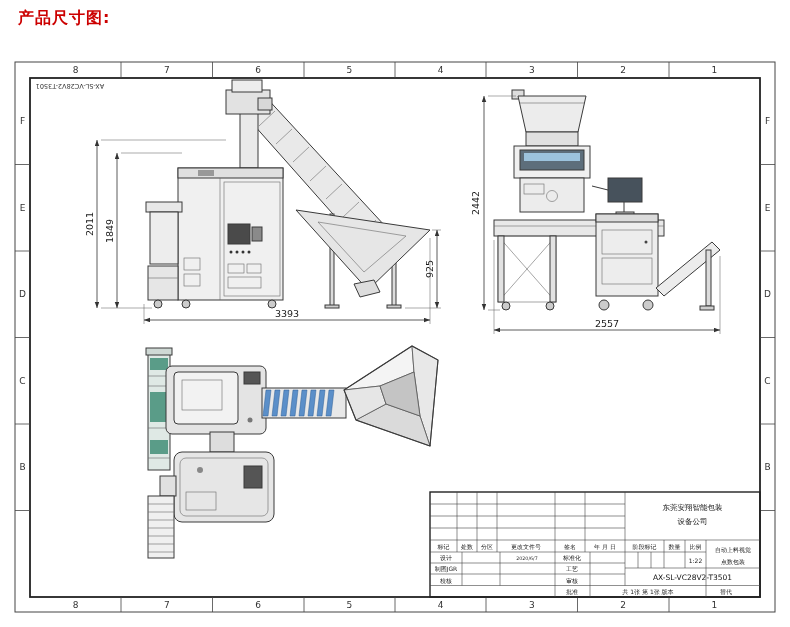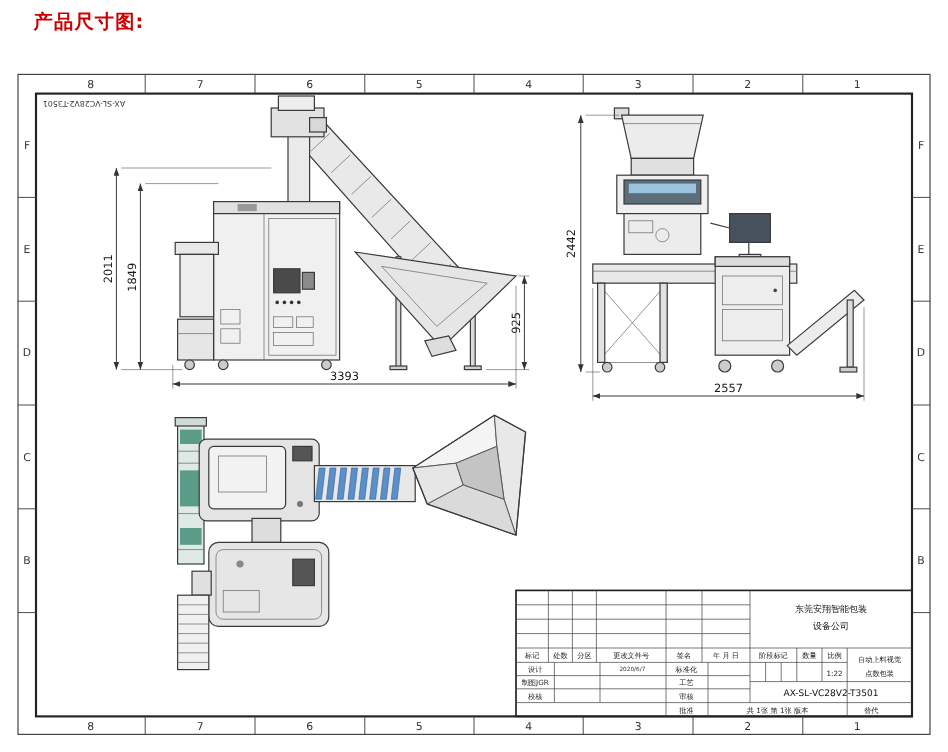--- a/index.html
+++ b/index.html
@@ -1,18 +1,18 @@
 <!DOCTYPE html>
 <html><head>
 <meta charset="utf-8">
 <style>
   html,body{margin:0;padding:0;background:#ffffff;}
   .canvas{position:relative;width:790px;height:627px;background:#fff;overflow:hidden;
           font-family:"DejaVu Sans",sans-serif;}
-  .page-title{position:absolute;left:28px;top:8px;font-size:16px;font-weight:bold;
+  .page-title{position:absolute;left:18px;top:8px;font-size:16px;font-weight:bold;
               color:#cc0000;letter-spacing:1px;}
   svg{position:absolute;left:0;top:0;font-family:"DejaVu Sans",sans-serif;}
   .bord{fill:none;stroke:#444;stroke-width:1;}
   .bord2{fill:none;stroke:#222;stroke-width:1.8;}
   .tick{stroke:#444;stroke-width:0.8;}
   .grid{font-size:9px;fill:#333;text-anchor:middle;}
   .m{stroke:#3a3a3a;stroke-width:1;}
   .thin{stroke:#6a6a6a;stroke-width:0.6;fill:none;}
   .dim{stroke:#333;stroke-width:0.8;fill:none;}
   .ext{stroke:#555;stroke-width:0.5;fill:none;}

